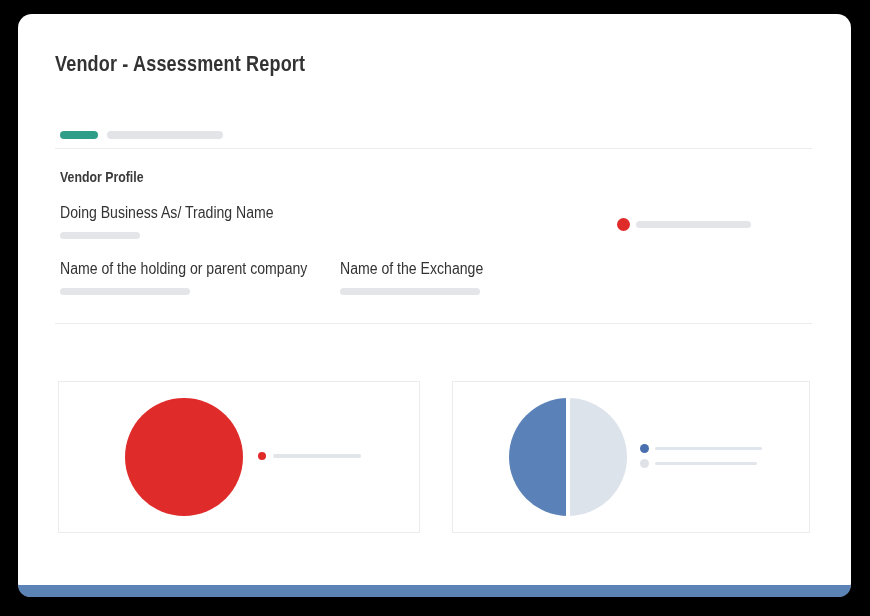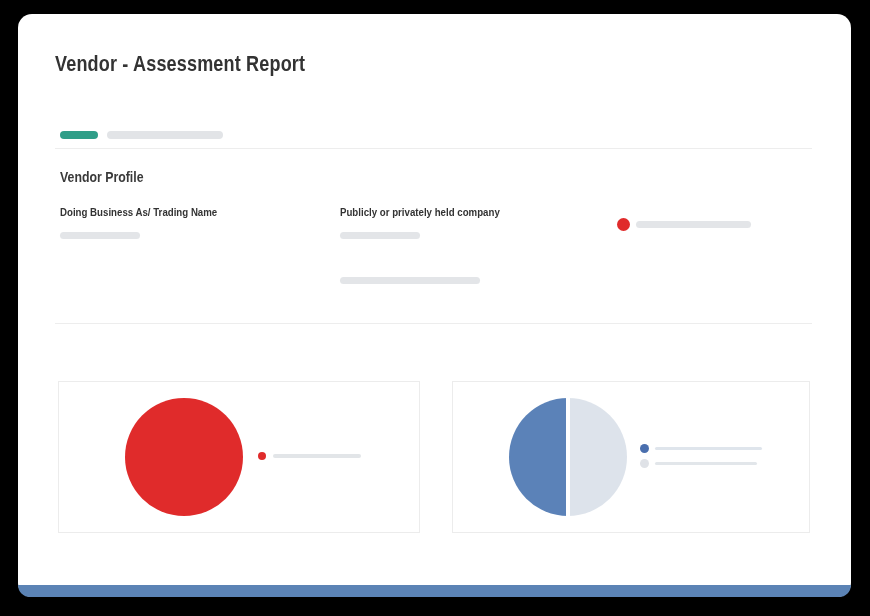--- a/index.html
+++ b/index.html
@@ -35,21 +35,21 @@
   }
 
   .fields{position:absolute;left:42px;top:193px;width:760px;height:110px;}
   .field{position:absolute;width:240px;}
   .f-r1c1{left:0;top:0;}
   .f-r1c2{left:280px;top:0;}
   .f-r1c3{left:557px;top:0;}
   .f-r2c1{left:0;top:56px;}
   .f-r2c2{left:280px;top:56px;}
   .f-r2c3{left:557px;top:56px;}
-  .field-label{font-size:11px;line-height:11px;font-weight:bold;color:#333;}
+  .field-label{font-size:16px;line-height:11px;font-weight:normal;color:#333;}
   .field-value-row{margin-top:11px;display:flex;align-items:center;height:13px;}
   .skeleton{height:7px;border-radius:3.5px;background:#e3e5e8;}
   .w80{width:80px;} .w115{width:115px;} .w130{width:130px;} .w140{width:140px;} .w56{width:56px;}
   .crit-dot{width:13px;height:13px;border-radius:50%;margin-right:6px;flex:0 0 auto;}
 
   .chart-heading{position:absolute;top:336px;font-size:14px;font-weight:bold;color:#3a3a3a;}
   .chart-heading-1{left:40px;}
   .chart-heading-2{left:434px;}
 
   .card{position:absolute;top:367px;height:152px;background:#fff;border:1px solid #ececec;box-sizing:border-box;}
@@ -98,38 +98,41 @@
 
     <div class="field f-r1c1">
       <div class="field-label">
         <span class="cond cx88">Doing Business As/ Trading Name</span>
       </div>
       <div class="field-value-row">
         <div class="skeleton w80"></div>
       </div>
     </div>
 
-    <div class="field f-r1c2">
-      <div class="field-label">
-        <span class="cond cx88">Publicly or privately held company</span>
-      </div>
-      <div class="field-value-row">
-        <div class="skeleton w80"></div>
-      </div>
-    </div>
 
     <div class="field f-r1c3">
       <div class="field-value-row">
         <div class="crit-dot" style="background: rgb(224, 43, 43);"></div>
         <div class="skeleton w115"></div>
       </div>
     </div>
 
+    <div class="field f-r2c1">
+      <div class="field-label">
+        <span class="cond cx88">Name of the holding or parent company</span>
+      </div>
+      <div class="field-value-row">
+        <div class="skeleton w130"></div>
+      </div>
+    </div>
 
     <div class="field f-r2c2">
+      <div class="field-label">
+        <span class="cond cx88">Name of the Exchange</span>
+      </div>
       <div class="field-value-row">
         <div class="skeleton w140"></div>
       </div>
     </div>
 
 
   </div>
 
   <div class="divider divider-2"></div>
 

